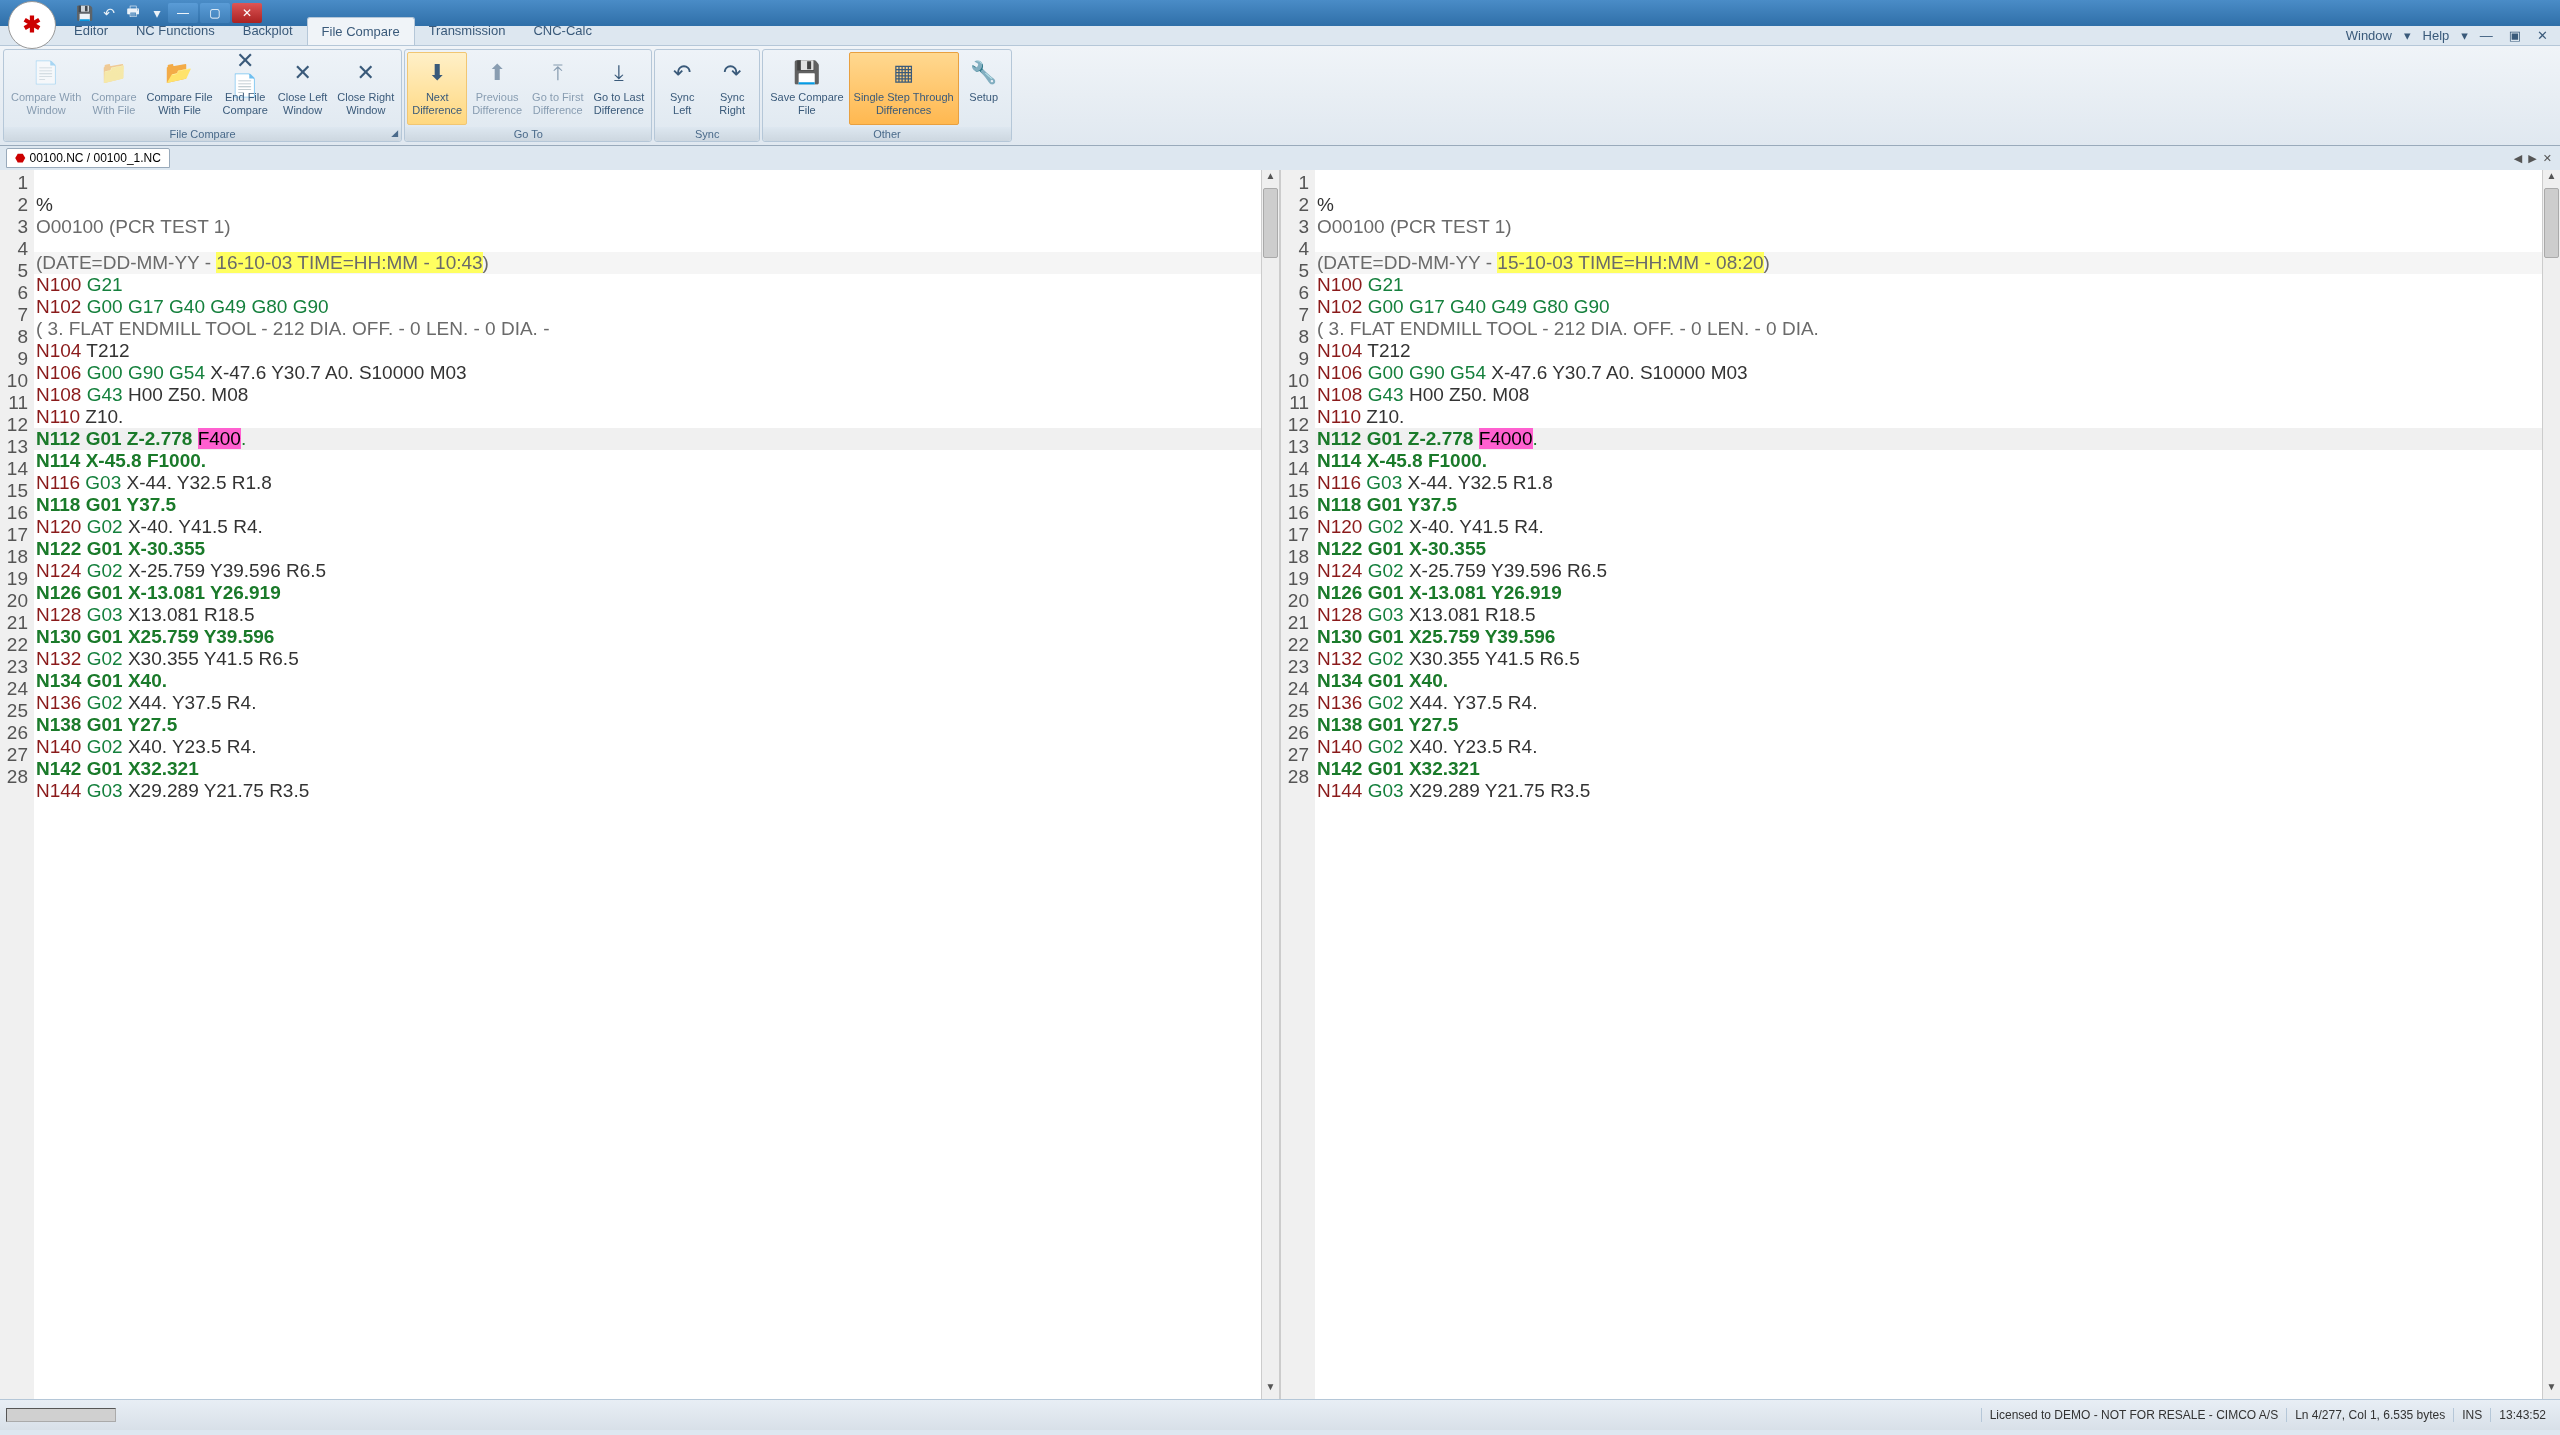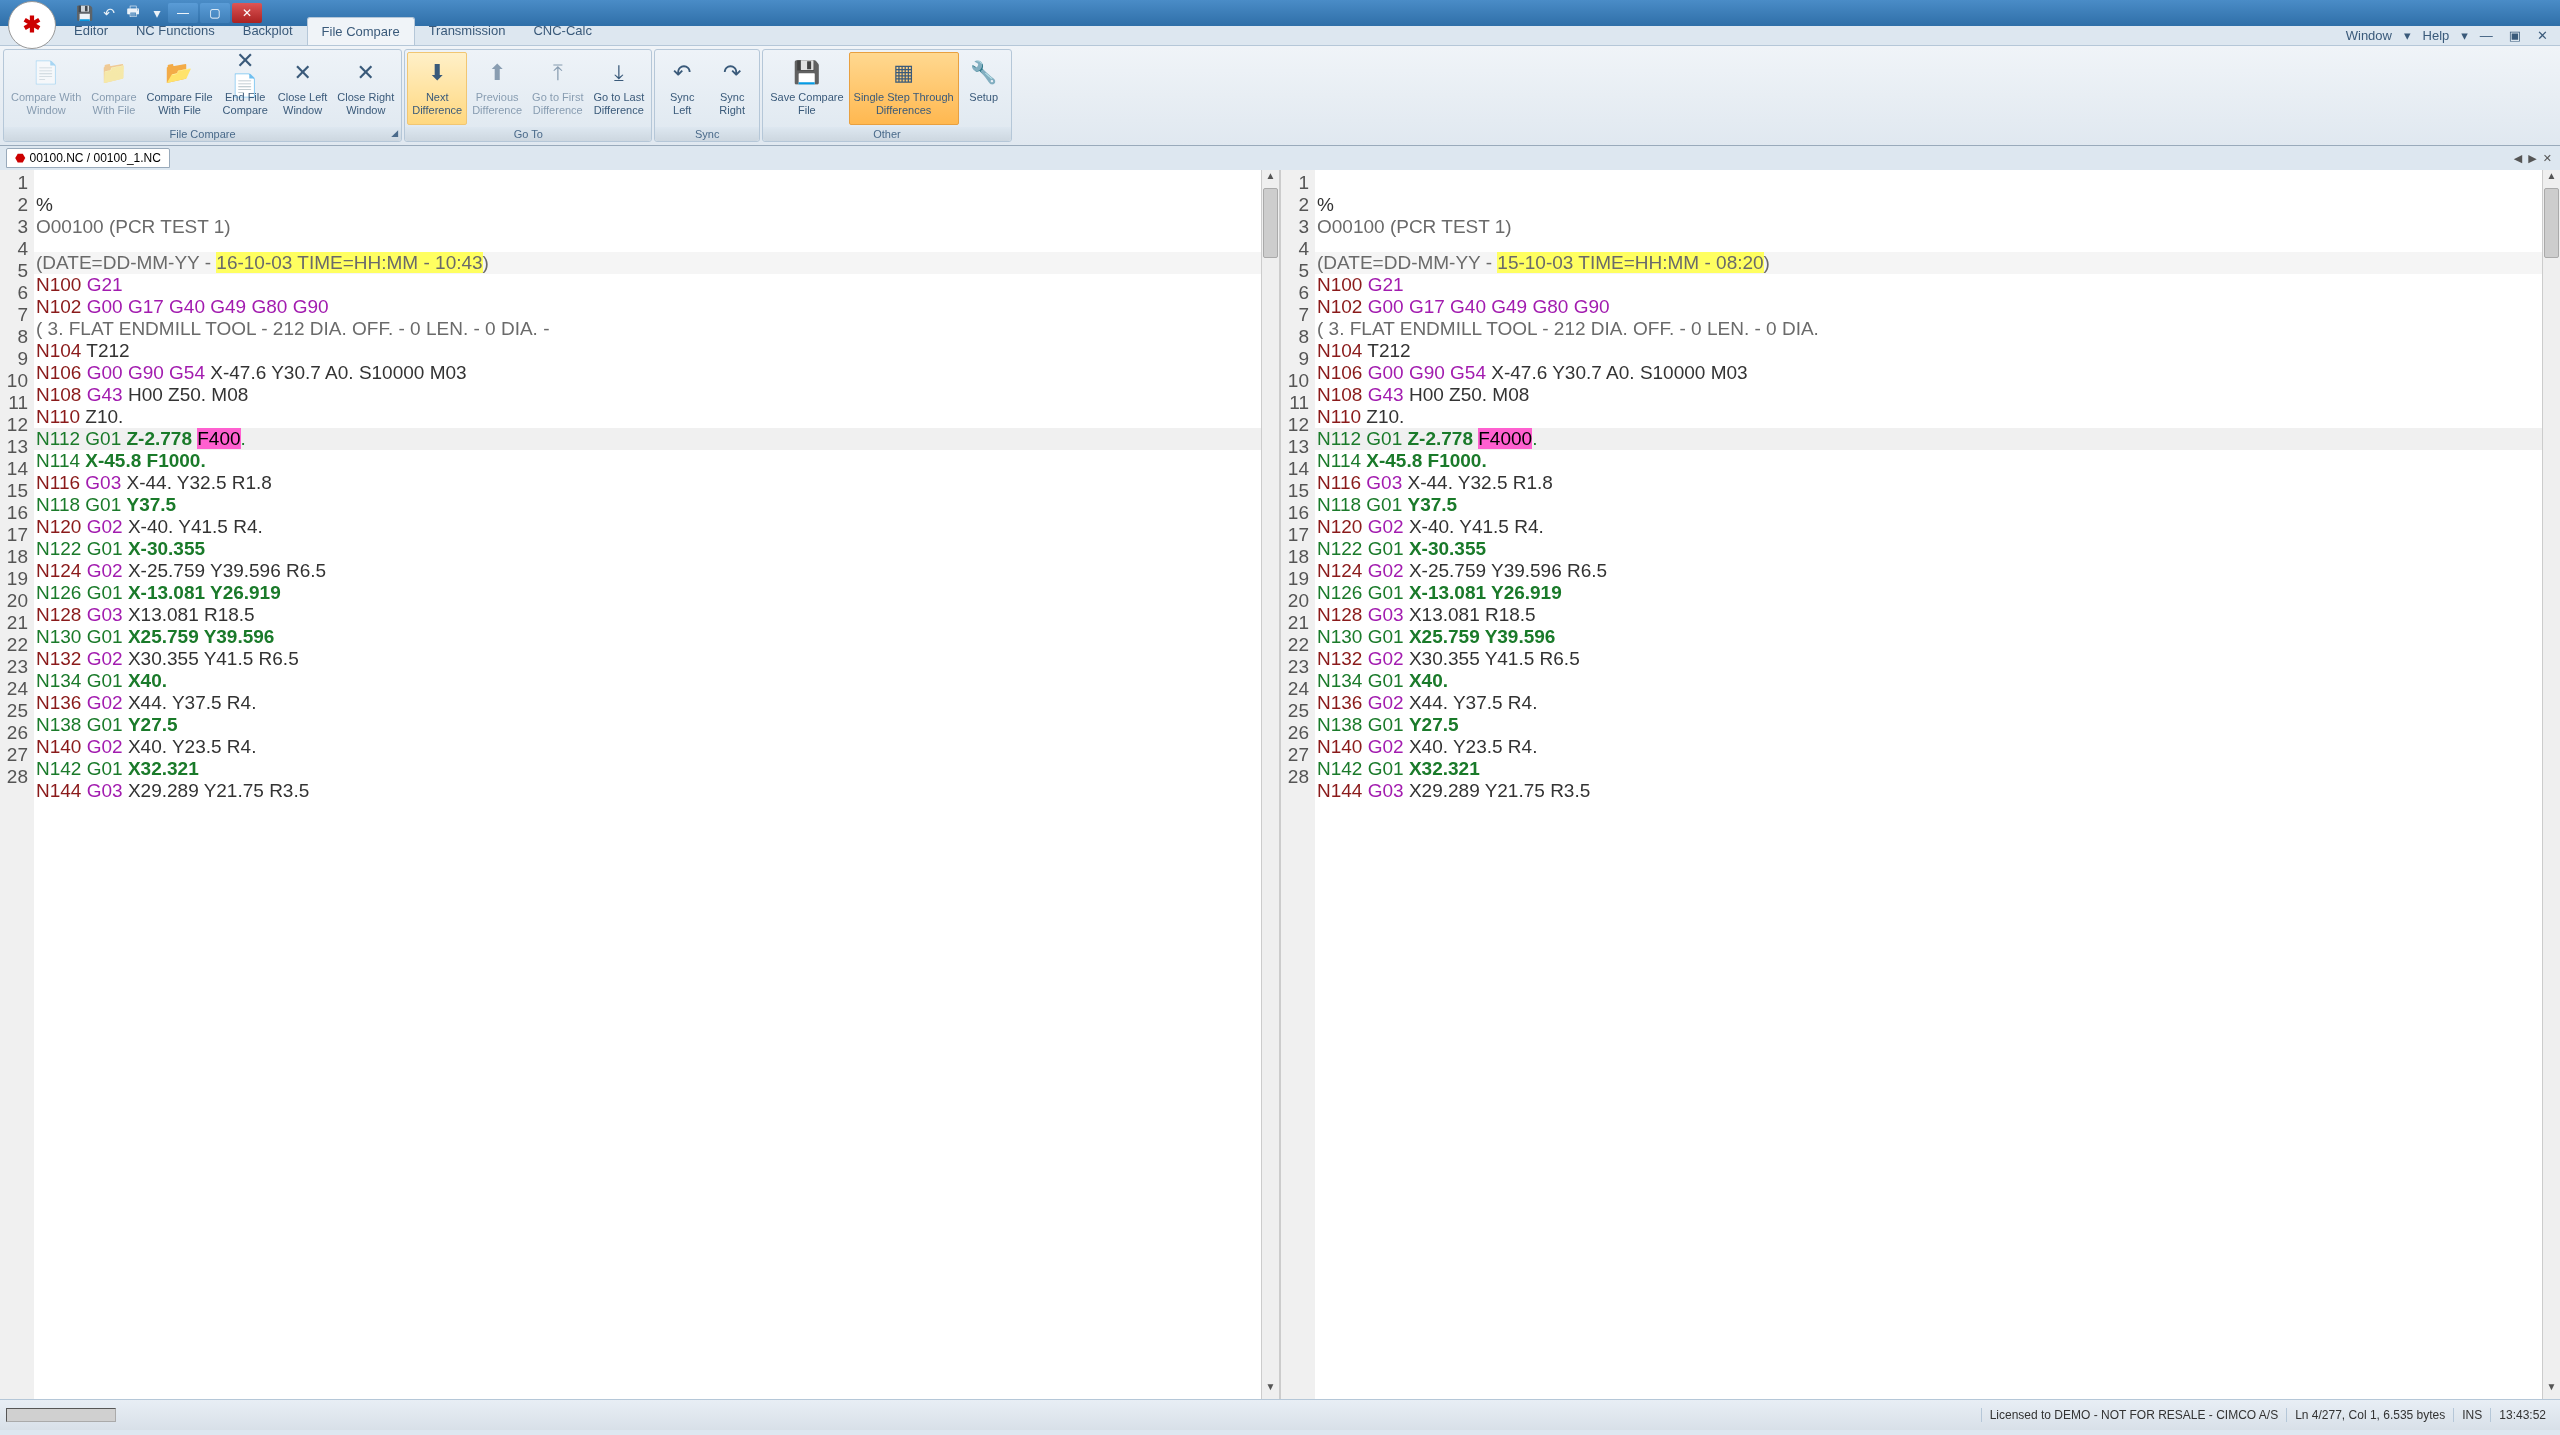--- a/index.html
+++ b/index.html
@@ -43,22 +43,22 @@
 .gutter div { padding-right: 6px; height: 22px; line-height: 22px; }
 .code { flex: 1; font-family: "Consolas", monospace; font-size: 19px; padding-top: 2px; overflow: hidden; white-space: pre; }
 .code div { height: 22px; line-height: 22px; padding-left: 2px; }
 .scrollbar-v { width: 18px; background: #efefef; border-left: 1px solid #ccc; position: relative; }
 .scrollbar-v .thumb { position: absolute; top: 18px; left: 1px; right: 1px; height: 70px; background: #cdcdcd; border: 1px solid #aaa; border-radius: 2px; }
 .scrollbar-v .arr { position: absolute; left: 0; right: 0; height: 18px; text-align: center; font-size: 10px; color: #555; }
 .scrollbar-v .arr.up { top: 0; }
 .scrollbar-v .arr.dn { bottom: 0; }
 
 .tok-n { color: #8a1a1a; }
-.tok-g { color: #a21caf; font-weight: 500; }
-.tok-gol { color: #1a7a2a; font-weight: 400; }
+.tok-g { color: #15803d; font-weight: 500; }
+.tok-gol { color: #1a7a2a; font-weight: 700; }
 .tok-coord { color: #1a7a2a; font-weight: bold; }
 .tok-plain { color: #333; }
 .tok-comment { color: #6a6a6a; }
 .tok-feed { color: #1a7a2a; margin-top: 16px; }
 .hl-yellow { background: #ffff60; }
 .hl-pink { background: #ff60d0; color: #000; }
 .row-diff { background: #f5f5f5; margin-top: 14px; }
 .row-diff2 { background: #f0f0f0; }
 
 .statusbar { height: 31px; background: linear-gradient(#e8eef5, #d8e0e8); border-top: 1px solid #b5c7d8; display: flex; align-items: center; font-size: 12px; color: #333; padding: 0 6px; }

